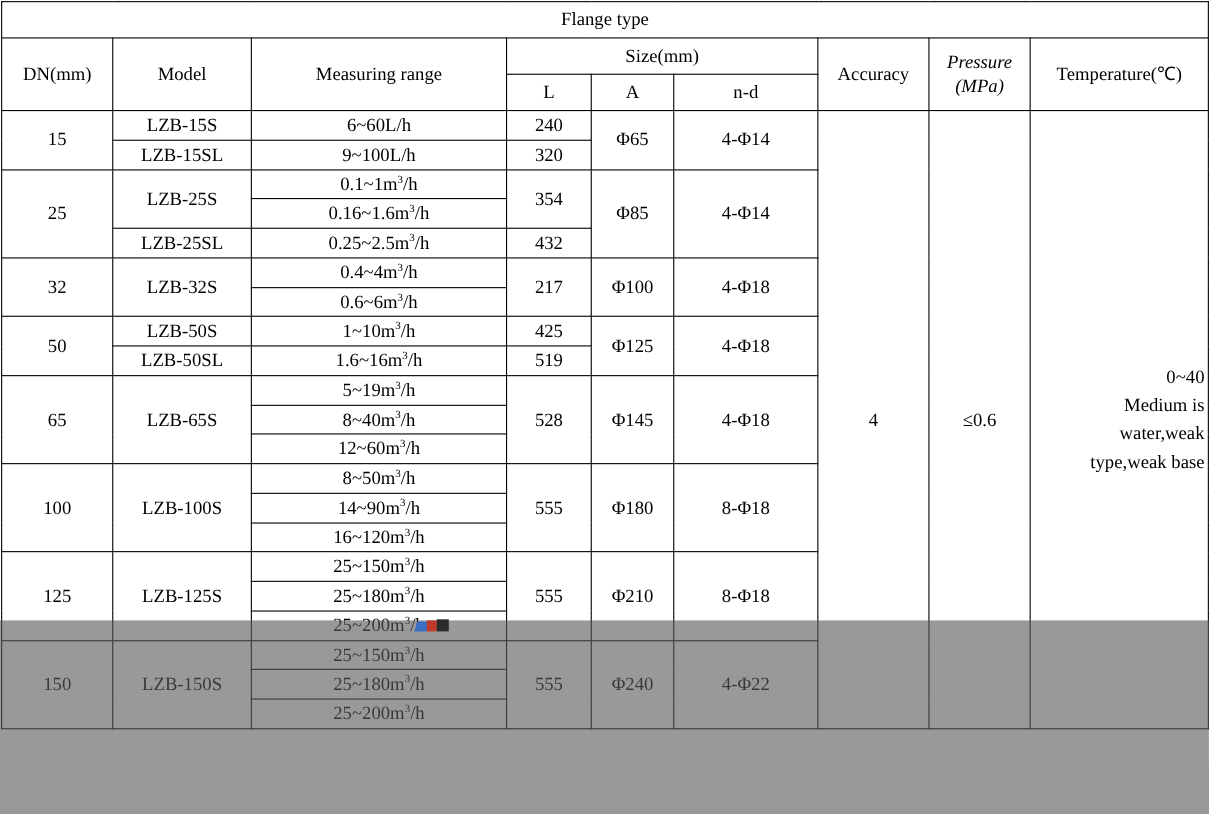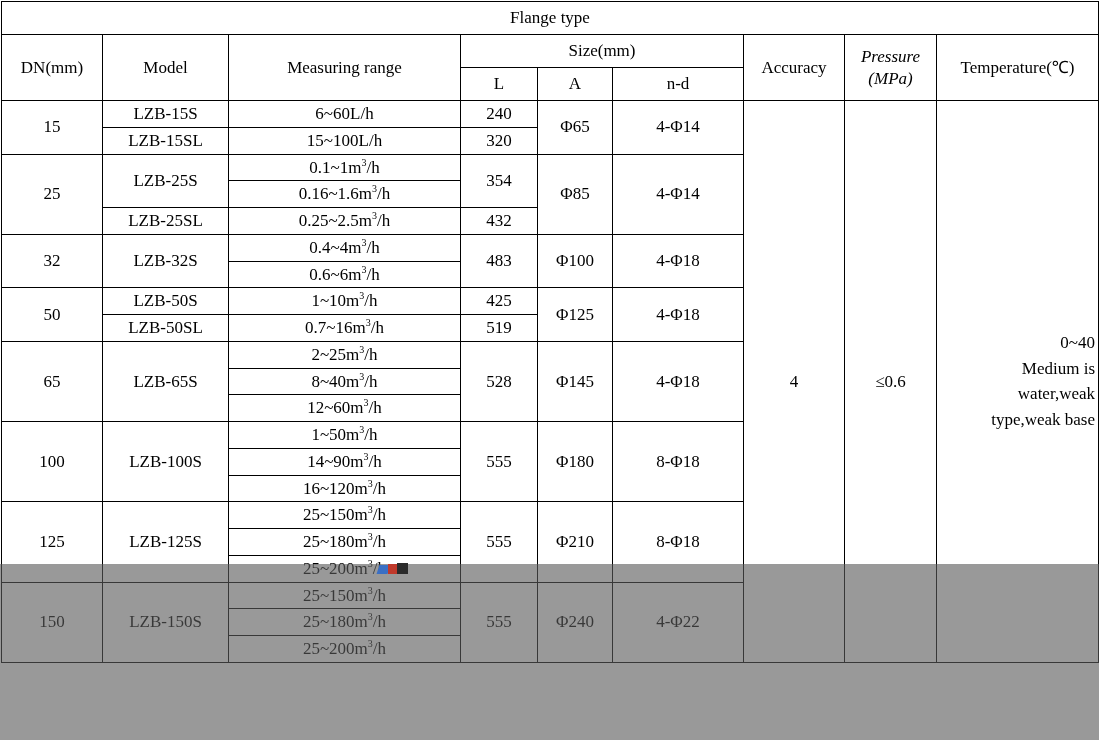--- a/index.html
+++ b/index.html
@@ -154,21 +154,21 @@
         <td rowspan="21" class="temp-block">
           <div>0~40</div>
           <div>Medium is</div>
           <div>water,weak</div>
           <div>type,weak base</div>
         </td>
       </tr>
       <tr>
         <td>LZB-15SL</td>
         <td>
-          <span>15~100L/h</span><sup></sup><span></span>
+          <span>9~100L/h</span><sup></sup><span></span>
         </td>
         <td>320</td>
       </tr>
 
       <tr>
         <td rowspan="3">25</td>
         <td rowspan="2">LZB-25S</td>
         <td>
           <span>0.1~1m</span><sup>3</sup><span>/h</span>
         </td>
@@ -188,21 +188,21 @@
         </td>
         <td>432</td>
       </tr>
 
       <tr>
         <td rowspan="2">32</td>
         <td rowspan="2">LZB-32S</td>
         <td>
           <span>0.4~4m</span><sup>3</sup><span>/h</span>
         </td>
-        <td rowspan="2">483</td>
+        <td rowspan="2">217</td>
         <td rowspan="2">Φ100</td>
         <td rowspan="2">4-Φ18</td>
       </tr>
       <tr>
         <td>
           <span>0.6~6m</span><sup>3</sup><span>/h</span>
         </td>
       </tr>
 
       <tr>
@@ -211,51 +211,51 @@
         <td>
           <span>1~10m</span><sup>3</sup><span>/h</span>
         </td>
         <td>425</td>
         <td rowspan="2">Φ125</td>
         <td rowspan="2">4-Φ18</td>
       </tr>
       <tr>
         <td>LZB-50SL</td>
         <td>
-          <span>0.7~16m</span><sup>3</sup><span>/h</span>
+          <span>1.6~16m</span><sup>3</sup><span>/h</span>
         </td>
         <td>519</td>
       </tr>
 
       <tr>
         <td rowspan="3">65</td>
         <td rowspan="3">LZB-65S</td>
         <td>
-          <span>2~25m</span><sup>3</sup><span>/h</span>
+          <span>5~19m</span><sup>3</sup><span>/h</span>
         </td>
         <td rowspan="3">528</td>
         <td rowspan="3">Φ145</td>
         <td rowspan="3">4-Φ18</td>
       </tr>
       <tr>
         <td>
           <span>8~40m</span><sup>3</sup><span>/h</span>
         </td>
       </tr>
       <tr>
         <td>
           <span>12~60m</span><sup>3</sup><span>/h</span>
         </td>
       </tr>
 
       <tr>
         <td rowspan="3">100</td>
         <td rowspan="3">LZB-100S</td>
         <td>
-          <span>1~50m</span><sup>3</sup><span>/h</span>
+          <span>8~50m</span><sup>3</sup><span>/h</span>
         </td>
         <td rowspan="3">555</td>
         <td rowspan="3">Φ180</td>
         <td rowspan="3">8-Φ18</td>
       </tr>
       <tr>
         <td>
           <span>14~90m</span><sup>3</sup><span>/h</span>
         </td>
       </tr>

